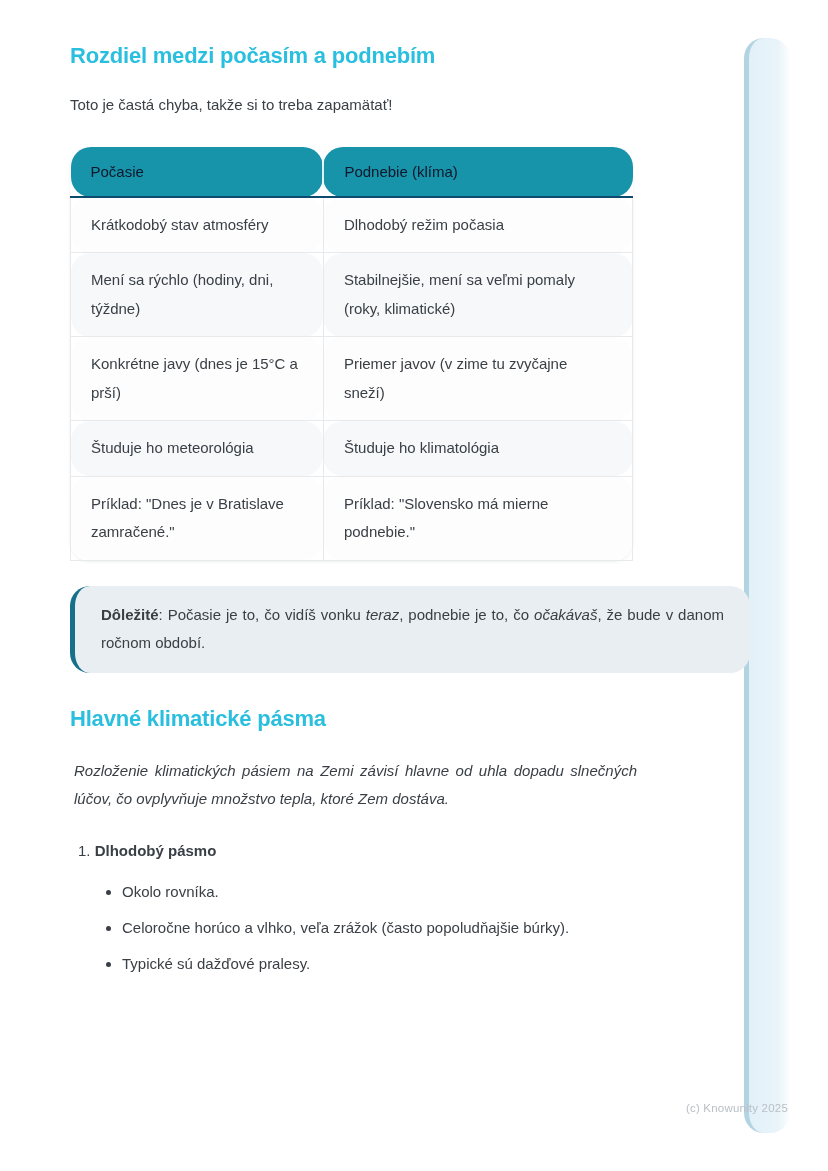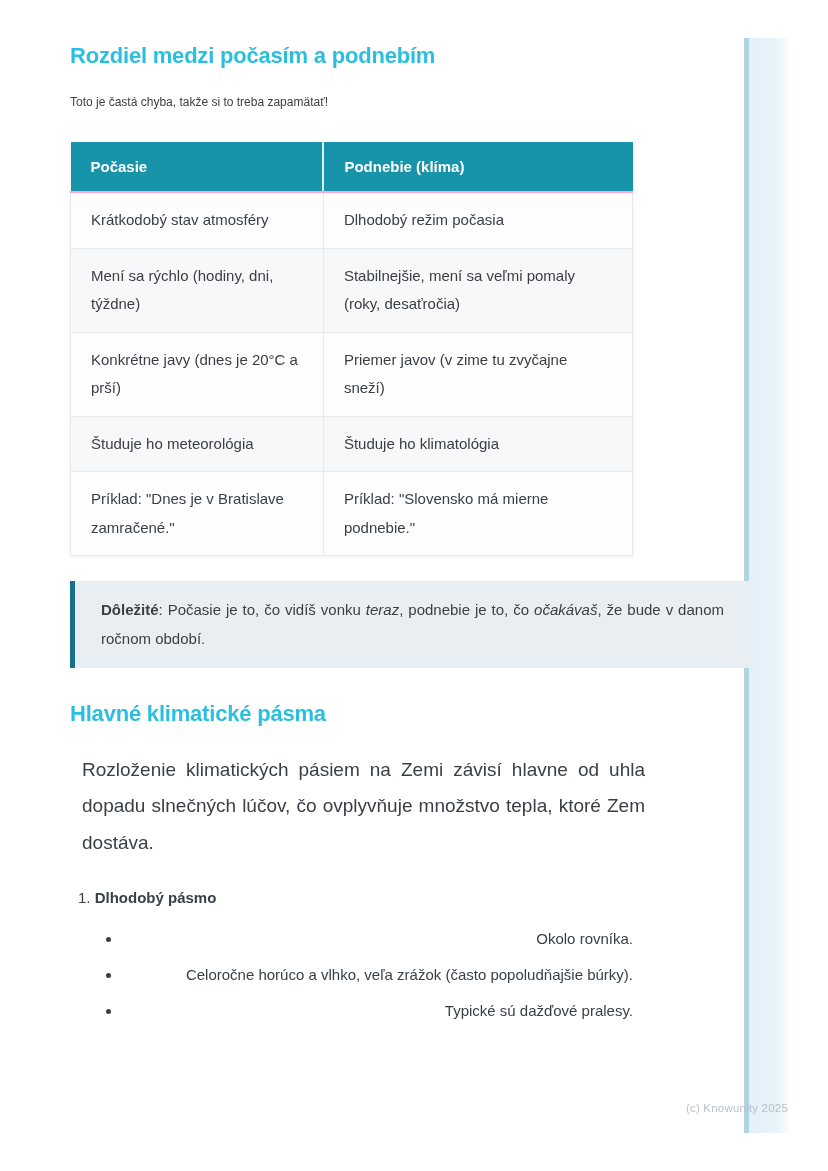--- a/index.html
+++ b/index.html
@@ -1,15 +1,15 @@
 <!DOCTYPE html>
 <html style="--accent-heading: #2bbfdf; --table-header-bg: #1793aa; --callout-border: #17708a; --callout-bg: #e9eef2; --edge-bar-edge: #b2d4e2; --edge-bar-fill: #e2f0f8; --text: #393f45; --muted: #b8bfc6;"><head>
 <meta charset="utf-8">
 <style>
-  * { margin: 0; padding: 0; box-sizing: border-box; }
+  * { margin: 0; padding: 0; box-sizing: border-box; border-radius: 20px; }
   html, body { background: #ffffff; }
   body {
     width: 828px; height: 1171px;
     position: relative;
     font-family: "Liberation Sans", "DejaVu Sans", sans-serif;
     color: var(--text, #393f45);
     overflow: hidden;
   }
   .page { position: relative; width: 828px; height: 1171px; }
 
@@ -30,39 +30,39 @@
   }
 
   .h {
     font-size: 22px;
     font-weight: 700;
     letter-spacing: -0.2px;
     color: var(--accent-heading, #2bbfdf);
     margin: 0 0 25px 0;
   }
   .intro {
-    font-size: 12px;
+    font-size: 15px;
     line-height: 1.45;
     margin: 0 0 31px 0;
   }
 
   table.cmp {
     width: 563px;
     border-collapse: collapse;
     margin: 0 0 25px 0;
     box-shadow: 0 1px 3px rgba(40,60,70,0.08);
     font-size: 15px;
   }
   table.cmp th {
     background: var(--table-header-bg, #1793aa);
-    color: #ffffff;
-    font-weight: 700;
+    color: #0f172a;
+    font-weight: 400;
     text-align: left;
     padding: 16px 20px;
-    border-bottom: 2px solid #f9a8d4;
+    border-bottom: 2px solid #0c4a6e;
   }
   table.cmp th:first-child { width: 45%; }
   table.cmp th + th { border-left: 2px solid rgba(255,255,255,0.85); }
   table.cmp td {
     padding: 13px 20px;
     line-height: 1.9;
     vertical-align: middle;
     border: 1px solid #e7eaec;
     border-top: none;
   }
@@ -79,43 +79,43 @@
   .callout-text {
     font-size: 15px;
     line-height: 1.9;
     text-align: justify;
   }
   .callout-text strong { font-weight: 700; }
   .callout-text em { font-style: italic; }
 
   .body-just {
     width: 563px;
-    font-size: 19px;
+    font-size: 15px;
     line-height: 1.9;
     text-align: justify;
-    margin: 0 0 26px 12px;
+    margin: 0 0 26px 4px;
+    font-style: italic;
   }
 
   .zones { font-size: 15px; }
   .zone { margin-bottom: 16px; }
   .zone-head {
     padding-left: 8px;
     line-height: 21px;
     margin-bottom: 20px;
   }
   .zone-head strong { font-weight: 700; }
   .zone ul {
     margin: 0;
     padding-left: 52px;
     list-style: disc outside;
   }
   .zone ul li {
     line-height: 21px;
     margin-bottom: 15px;
-    text-align: right;
   }
 
   .footer {
     position: absolute;
     top: 1102px; right: 40px;
     z-index: 2;
     font-size: 11.5px;
     letter-spacing: 0.2px;
     color: var(--muted, #b8bfc6);
   }
@@ -137,24 +137,24 @@
             <th>Podnebie (klíma)</th>
           </tr>
       </thead>
       <tbody>
           <tr>
             <td>Krátkodobý stav atmosféry</td>
             <td>Dlhodobý režim počasia</td>
           </tr>
           <tr>
             <td>Mení sa rýchlo (hodiny, dni, týždne)</td>
-            <td>Stabilnejšie, mení sa veľmi pomaly (roky, desaťročia)</td>
+            <td>Stabilnejšie, mení sa veľmi pomaly (roky, klimatické)</td>
           </tr>
           <tr>
-            <td>Konkrétne javy (dnes je 20°C a prší)</td>
+            <td>Konkrétne javy (dnes je 15°C a prší)</td>
             <td>Priemer javov (v zime tu zvyčajne sneží)</td>
           </tr>
           <tr>
             <td>Študuje ho meteorológia</td>
             <td>Študuje ho klimatológia</td>
           </tr>
           <tr>
             <td>Príklad: "Dnes je v Bratislave zamračené."</td>
             <td>Príklad: "Slovensko má mierne podnebie."</td>
           </tr>

